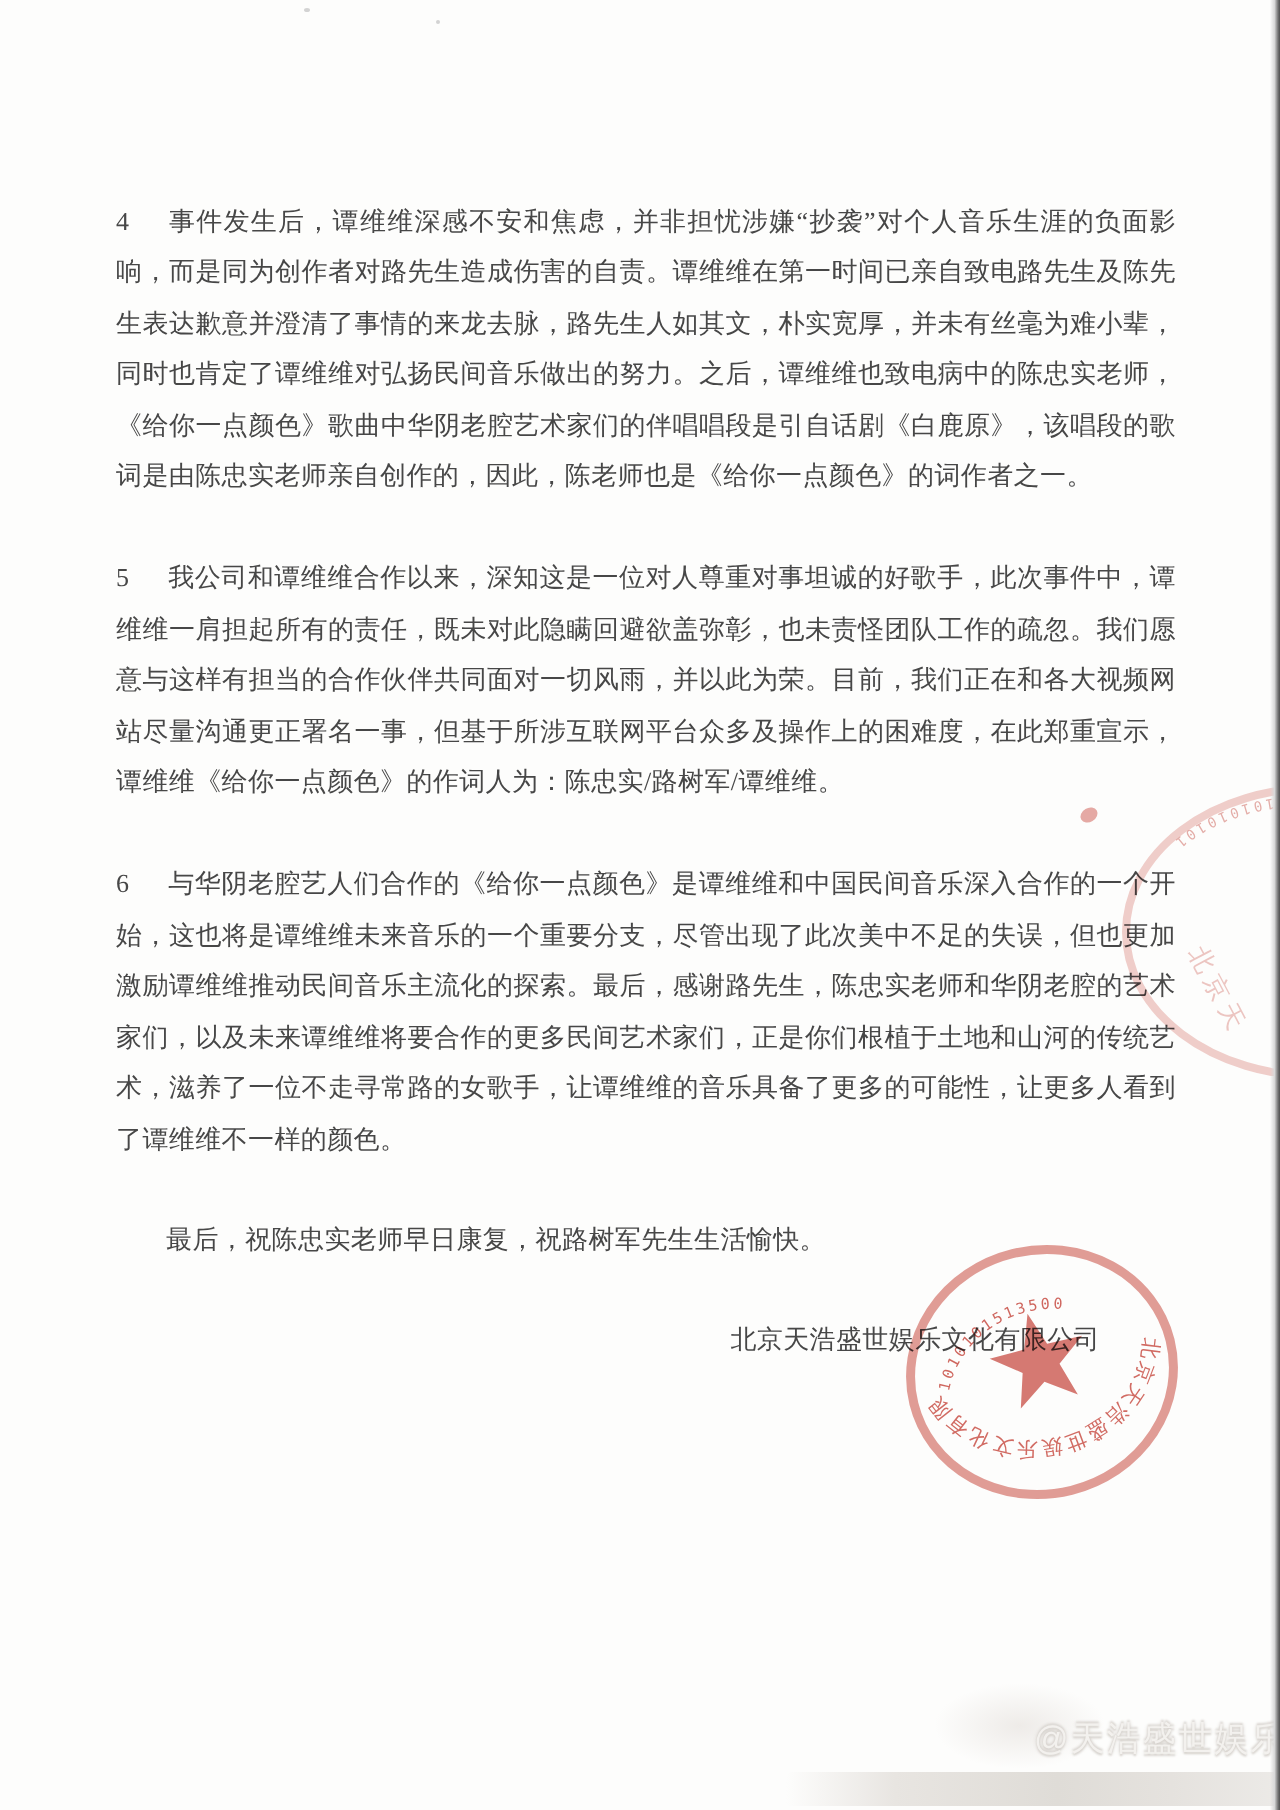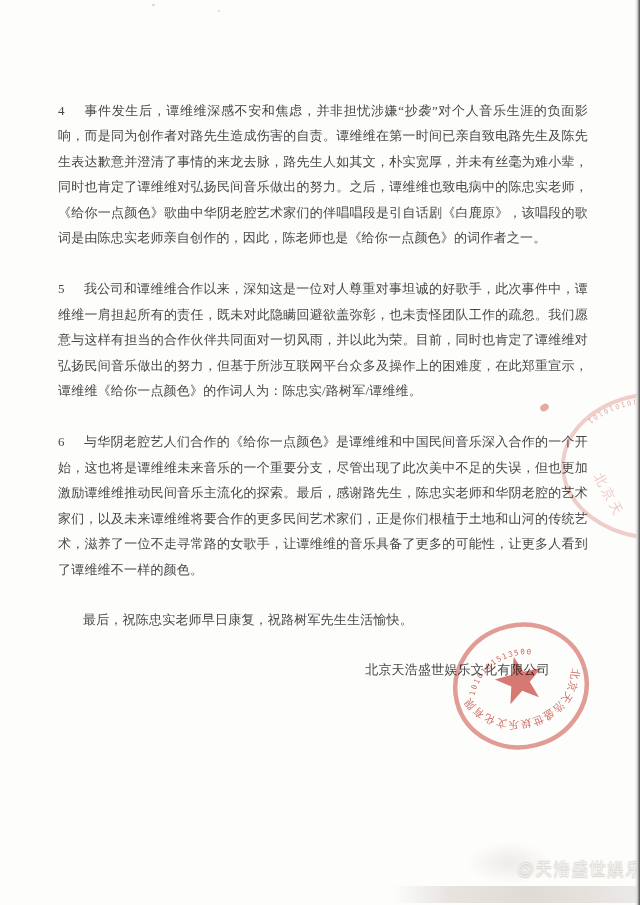--- a/index.html
+++ b/index.html
@@ -61,21 +61,21 @@
 </style>
 </head>
 <body>
 
 <div class="page">
 
   <div class="content">
 
     <p class="para"><span class="pnum">4</span><span>事件发生后，谭维维深感不安和焦虑，并非担忧涉嫌“抄袭”对个人音乐生涯的负面影响，而是同为创作者对路先生造成伤害的自责。谭维维在第一时间已亲自致电路先生及陈先生表达歉意并澄清了事情的来龙去脉，路先生人如其文，朴实宽厚，并未有丝毫为难小辈，同时也肯定了谭维维对弘扬民间音乐做出的努力。之后，谭维维也致电病中的陈忠实老师，《给你一点颜色》歌曲中华阴老腔艺术家们的伴唱唱段是引自话剧《白鹿原》，该唱段的歌词是由陈忠实老师亲自创作的，因此，陈老师也是《给你一点颜色》的词作者之一。</span></p>
 
-    <p class="para"><span class="pnum">5</span><span>我公司和谭维维合作以来，深知这是一位对人尊重对事坦诚的好歌手，此次事件中，谭维维一肩担起所有的责任，既未对此隐瞒回避欲盖弥彰，也未责怪团队工作的疏忽。我们愿意与这样有担当的合作伙伴共同面对一切风雨，并以此为荣。目前，同时也肯定了谭维维对弘扬民间音乐做出的努力，但基于所涉互联网平台众多及操作上的困难度，在此郑重宣示，谭维维《给你一点颜色》的作词人为：陈忠实/路树军/谭维维。</span></p>
+    <p class="para"><span class="pnum">5</span><span>我公司和谭维维合作以来，深知这是一位对人尊重对事坦诚的好歌手，此次事件中，谭维维一肩担起所有的责任，既未对此隐瞒回避欲盖弥彰，也未责怪团队工作的疏忽。我们愿意与这样有担当的合作伙伴共同面对一切风雨，并以此为荣。目前，我们正在和各大视频网站尽量沟通更正署名一事，但基于所涉互联网平台众多及操作上的困难度，在此郑重宣示，谭维维《给你一点颜色》的作词人为：陈忠实/路树军/谭维维。</span></p>
 
     <p class="para"><span class="pnum">6</span><span>与华阴老腔艺人们合作的《给你一点颜色》是谭维维和中国民间音乐深入合作的一个开始，这也将是谭维维未来音乐的一个重要分支，尽管出现了此次美中不足的失误，但也更加激励谭维维推动民间音乐主流化的探索。最后，感谢路先生，陈忠实老师和华阴老腔的艺术家们，以及未来谭维维将要合作的更多民间艺术家们，正是你们根植于土地和山河的传统艺术，滋养了一位不走寻常路的女歌手，让谭维维的音乐具备了更多的可能性，让更多人看到了谭维维不一样的颜色。</span></p>
 
     <p class="closing">最后，祝陈忠实老师早日康复，祝路树军先生生活愉快。</p>
 
     <div class="signature">
       <div>北京天浩盛世娱乐文化有限公司</div>
     </div>
   </div>
 

